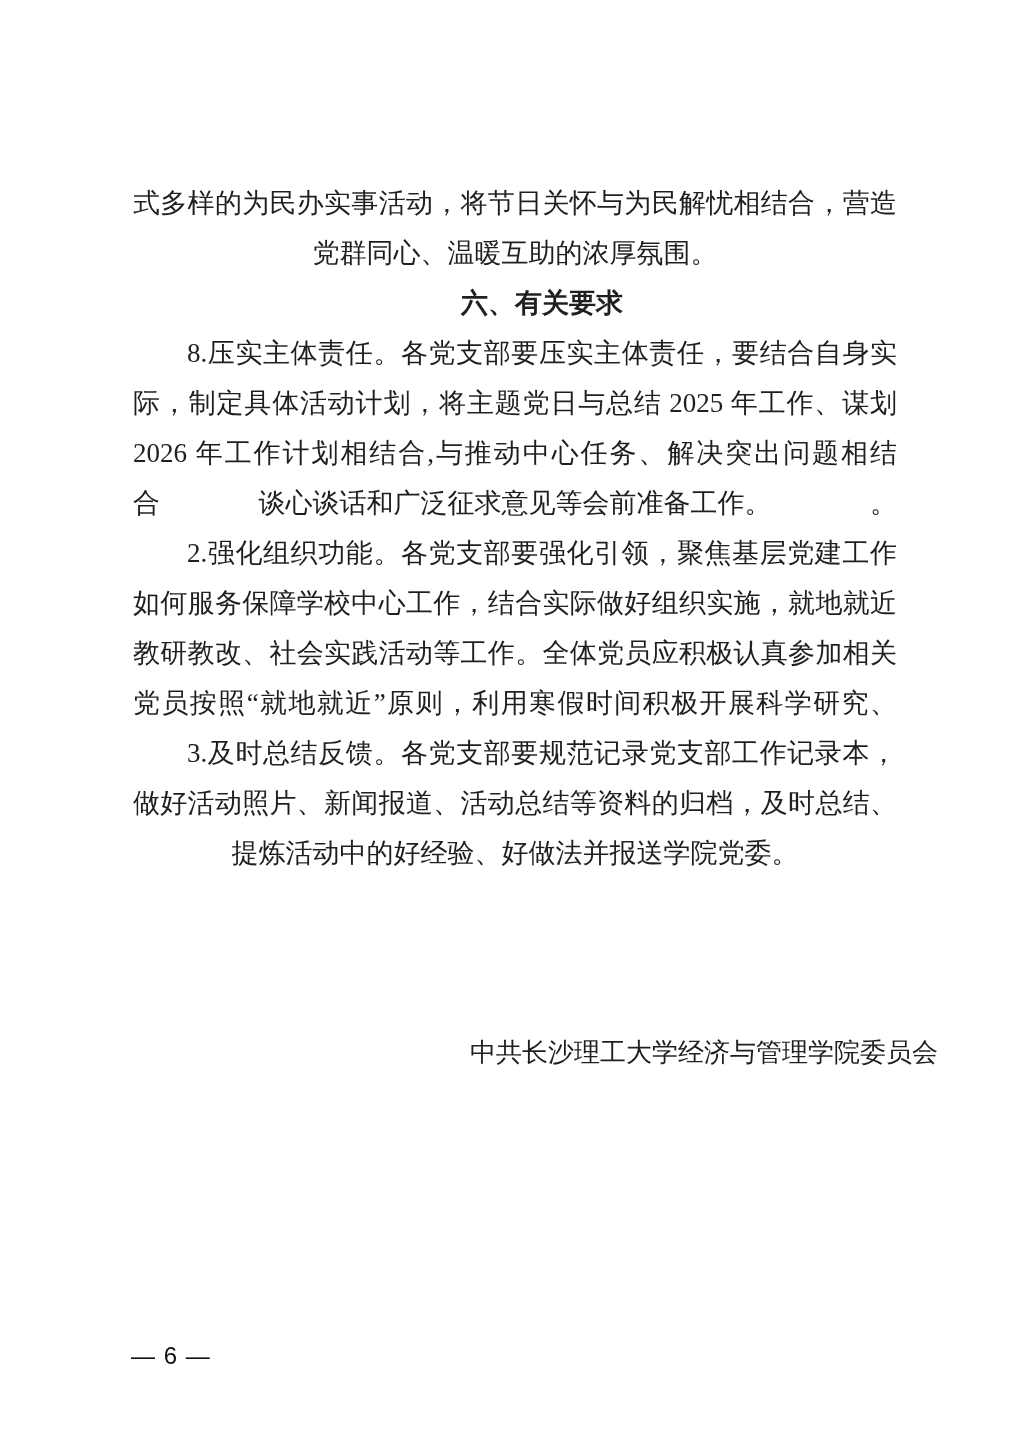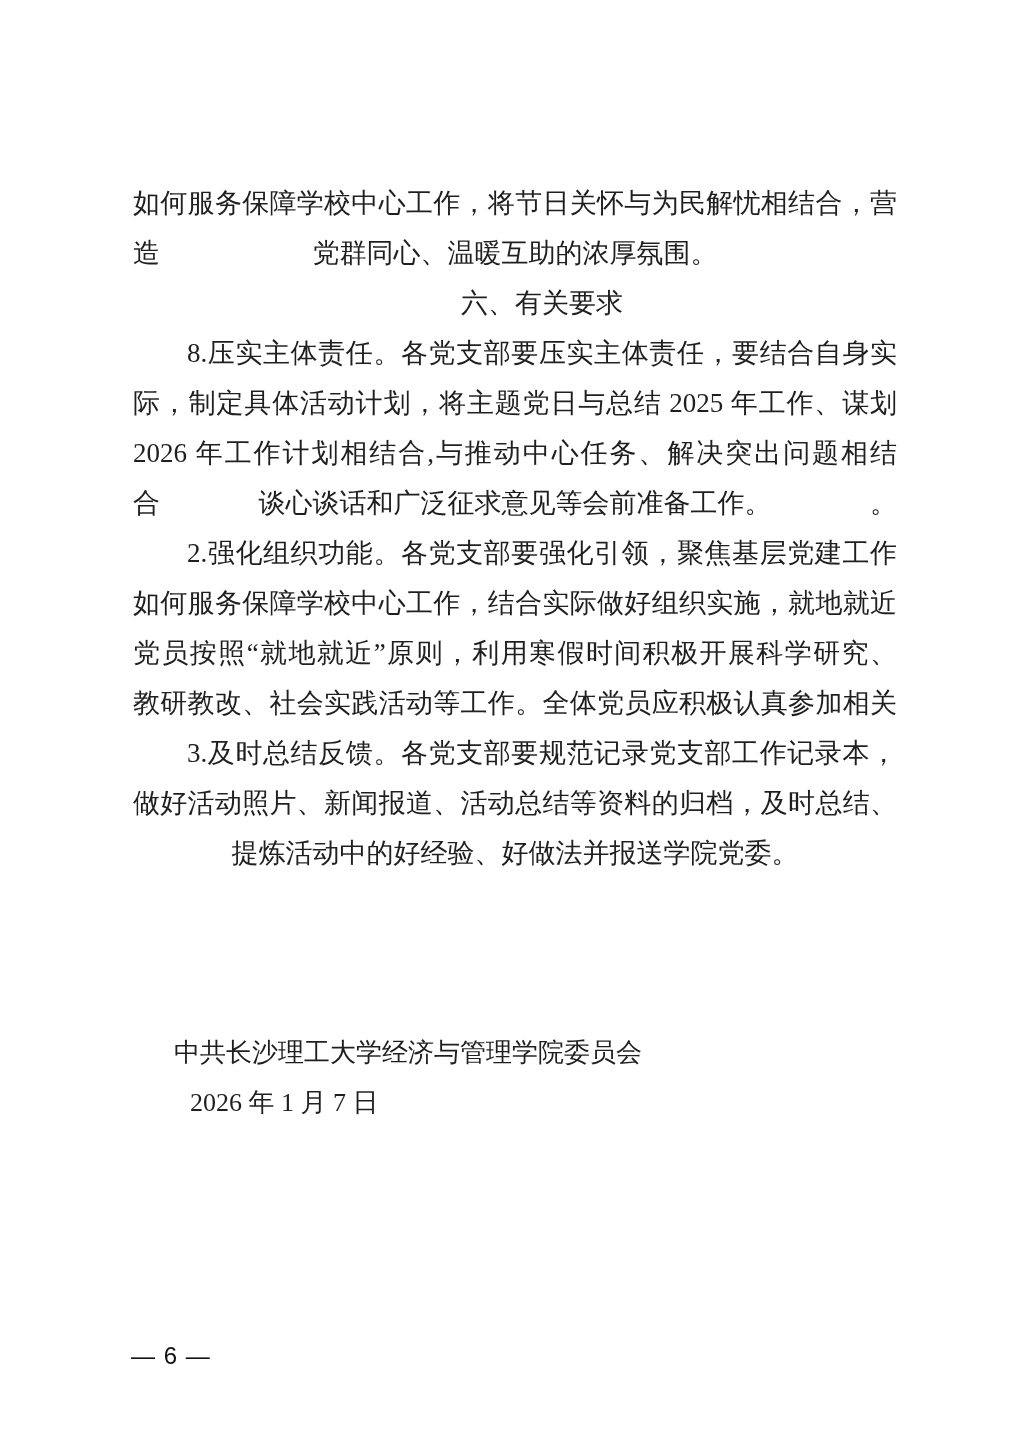--- a/index.html
+++ b/index.html
@@ -34,35 +34,35 @@
   .line.full {
     white-space: normal;
     text-align: justify;
     text-align-last: justify;
     text-justify: inter-character;
   }
   .line.indent { padding-left: 54px; }
   .line.indent.full { padding-left: 54px; width: 710px; }
   .line.heading {
     font-family: "Liberation Sans", "DejaVu Sans", sans-serif;
-    font-weight: 400;
+    font-weight: 700;
     font-size: 27px;
   }
   .lead { letter-spacing: 0; }
   .sig-block {
     position: absolute;
     top: 1028px;
     left: 133px;
     width: 764px;
   }
   .sig-line {
     height: 50px;
     line-height: 50px;
     font-size: 26px;
-    text-align: left;
+    text-align: right;
     position: relative;
   }
   .sig-name { left: 41px; }
   .sig-date { left: 57px; }
   .page-number {
     position: absolute;
     left: 131px;
     top: 1342px;
     font-size: 24px;
     line-height: 28px;
@@ -70,36 +70,35 @@
     color: #111111;
     letter-spacing: 1px;
   }
 </style>
 </head>
 <body>
 
 <div class="page">
 
   <div class="doc-lines">
-      <div class="line full">如何服务保障学校中心工作，将节日关怀与为民解忧相结合，营造</div>
+      <div class="line full">式多样的为民办实事活动，将节日关怀与为民解忧相结合，营造</div>
       <div class="line">党群同心、温暖互助的浓厚氛围。</div>
       <div class="line indent heading">六、有关要求</div>
       <div class="line indent full"><span class="lead">8.压实主体责任。</span>各党支部要压实主体责任，要结合自身实</div>
       <div class="line full">际，制定具体活动计划，将主题党日与总结 2025 年工作、谋划</div>
       <div class="line full">2026 年工作计划相结合,与推动中心任务、解决突出问题相结合。</div>
       <div class="line">谈心谈话和广泛征求意见等会前准备工作。</div>
       <div class="line indent full"><span class="lead">2.强化组织功能。</span>各党支部要强化引领，聚焦基层党建工作</div>
       <div class="line full">如何服务保障学校中心工作，结合实际做好组织实施，就地就近</div>
+      <div class="line full">教研教改、社会实践活动等工作。全体党员应积极认真参加相关</div>
       <div class="line full">党员按照“就地就近”原则，利用寒假时间积极开展科学研究、</div>
-      <div class="line full">教研教改、社会实践活动等工作。全体党员应积极认真参加相关</div>
       <div class="line indent full"><span class="lead">3.及时总结反馈。</span>各党支部要规范记录党支部工作记录本，</div>
       <div class="line full">做好活动照片、新闻报道、活动总结等资料的归档，及时总结、</div>
       <div class="line">提炼活动中的好经验、好做法并报送学院党委。</div>
     </div>
 
   <div class="sig-block">
     <div class="sig-line sig-name">中共长沙理工大学经济与管理学院委员会</div>
-    <div class="sig-line sig-date">2026 年 1 月 7 日</div>
   </div>
 
   <div class="page-number">— 6 —</div>
 
 </div>
 
 </body></html>

